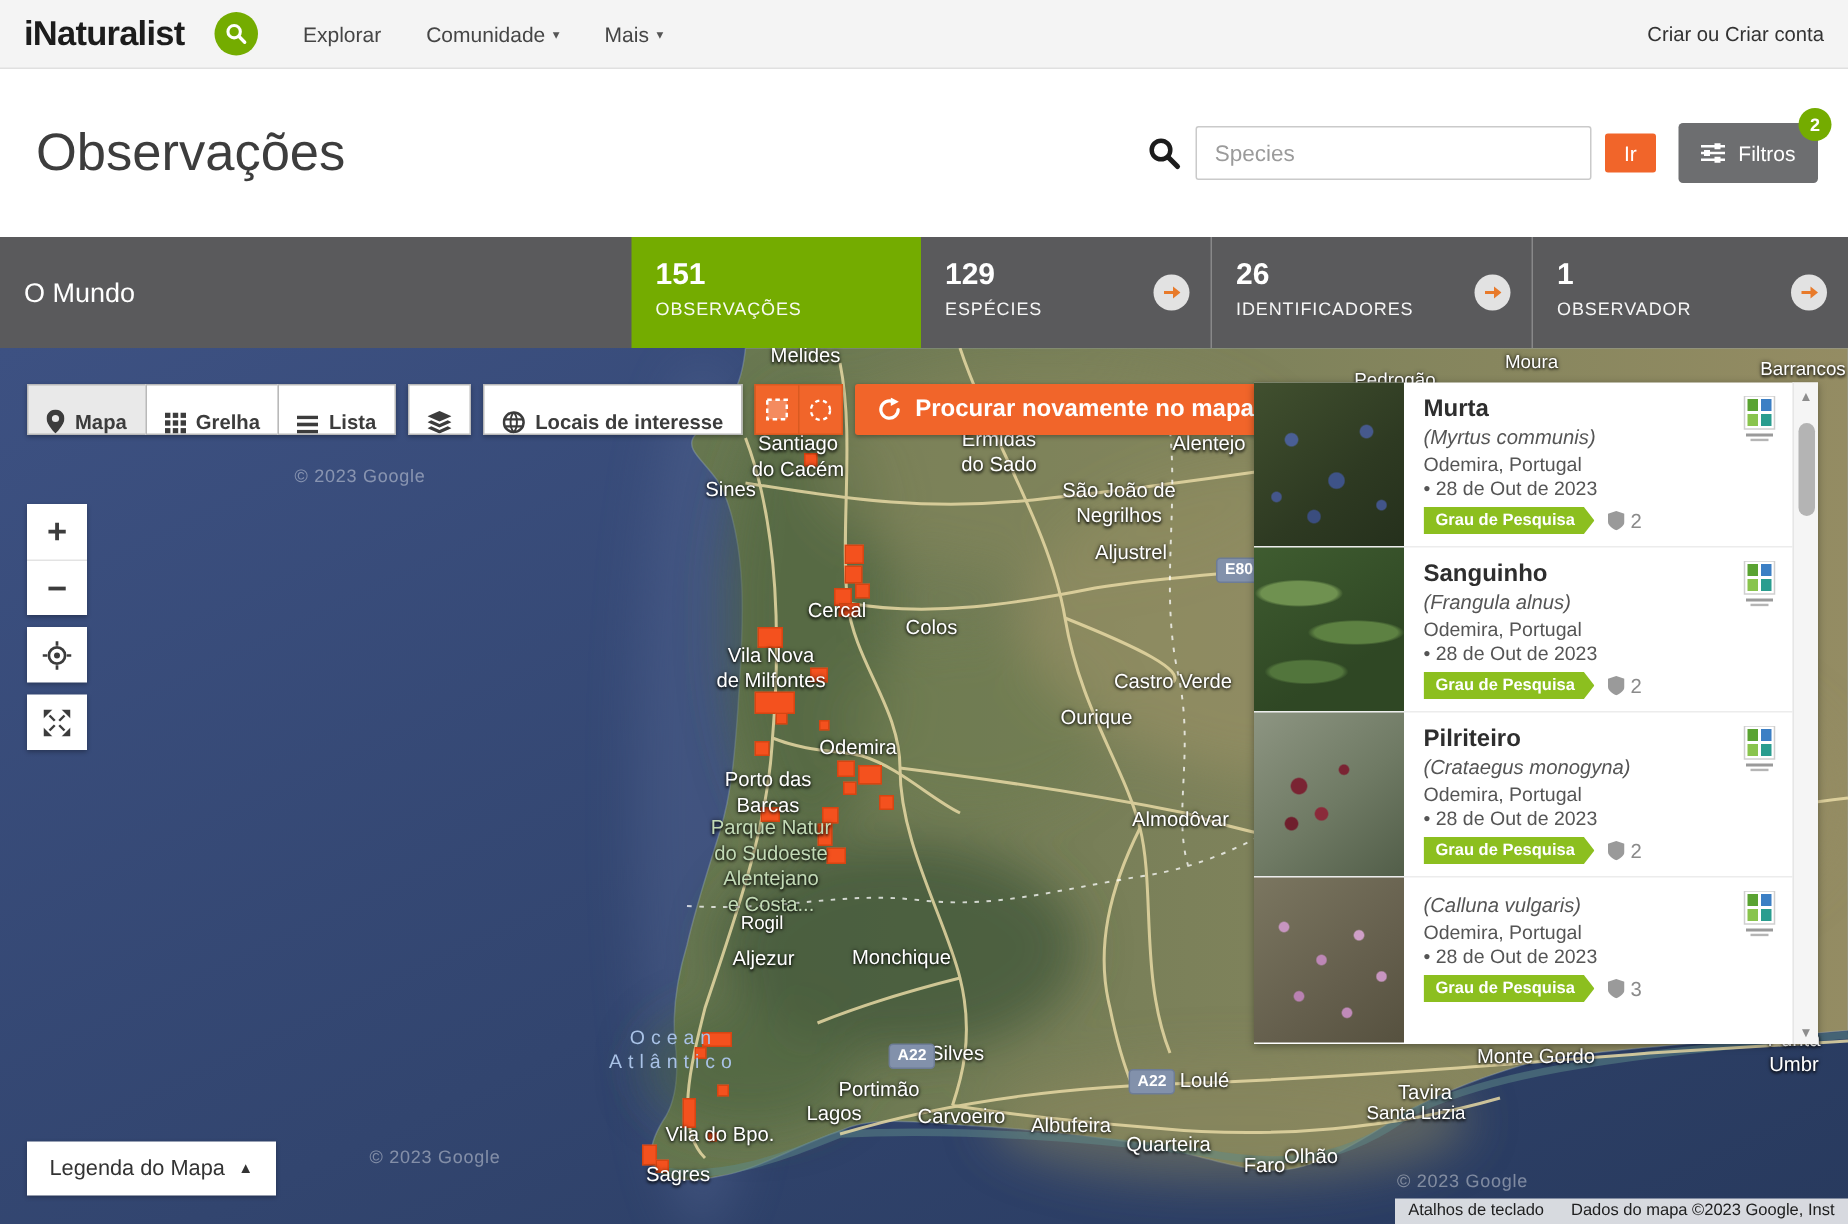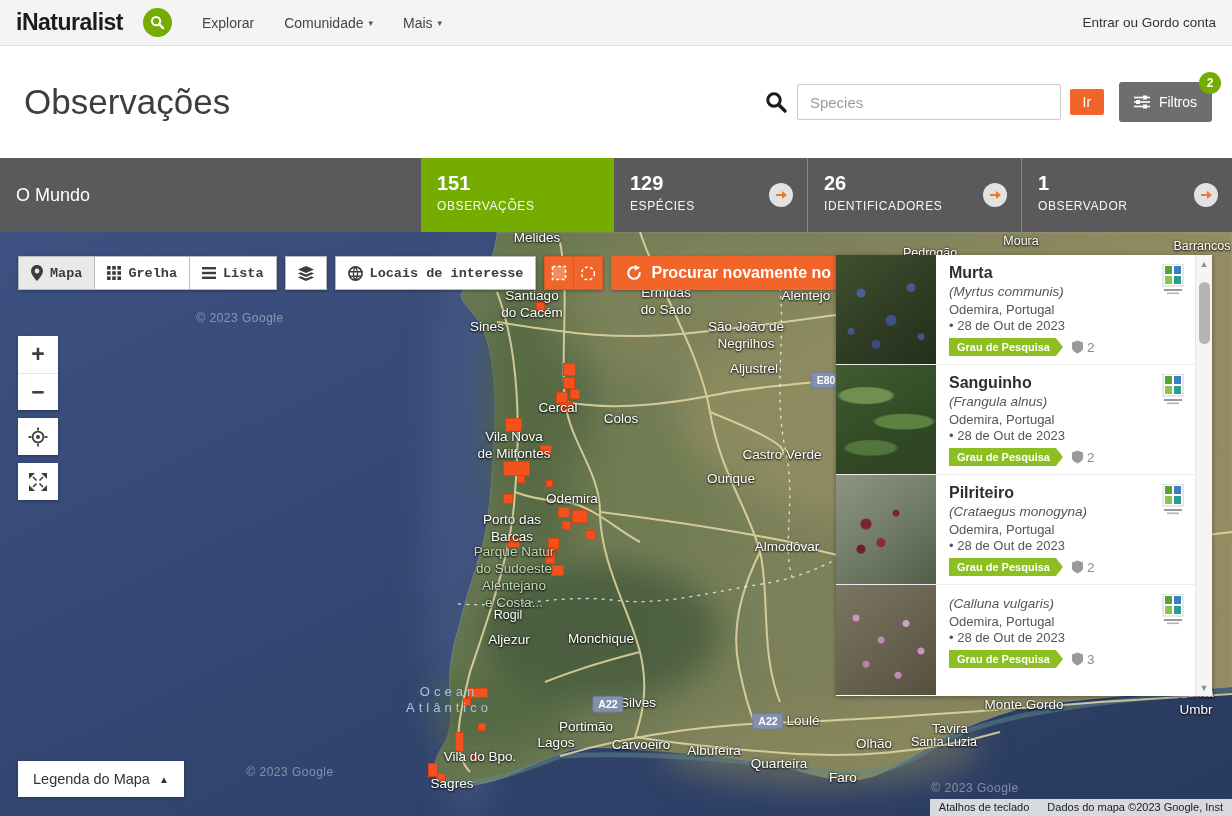--- a/index.html
+++ b/index.html
@@ -65,22 +65,22 @@
   .map-label.small { font-size:12.5px; }
   .map-label.park { color:#c2dab6; }
   .map-label.water { color:#a9c2e6; letter-spacing:4px; font-weight:400; font-size:13px; text-shadow:none; }
   .map-label.watermark { color:rgba(255,255,255,.4); font-size:12px; font-weight:400; text-shadow:none; letter-spacing:.5px; }
   .shield { position:absolute; transform:translate(-50%,-50%); background:#8291ab; border:1px solid #6d7c96;
     border-radius:3px; color:#fff; font-size:10.5px; font-weight:bold; padding:1px 5px; line-height:1.2; }
   .marker { position:absolute; background:#f4511e; box-shadow:inset 0 0 0 1px rgba(190,60,10,.55); pointer-events:auto; cursor:pointer; }
 
   .map-toolbar { position:absolute; top:24px; left:18px; display:flex; align-items:flex-start; z-index:20; }
   .btn-group { display:flex; box-shadow:0 1px 3px rgba(0,0,0,.3); }
-  .mbtn { height:34px; background:#fff; border:1px solid #b9b9b9; display:flex; align-items:center; gap:7px;
-    padding:0 12px; font-size:13.5px; font-weight:bold; color:#3c3c3c; cursor:pointer; font-family:Liberation Mono, monospace; }
+  .mbtn { height:34px; background:#fff; border:1px solid #b9b9b9; display:flex; align-items:flex-end; gap:7px;
+    padding:0 12px; font-size:13.5px; font-weight:bold; color:#3c3c3c; cursor:pointer; font-family:Liberation Sans, sans-serif; }
   .btn-group .mbtn + .mbtn { margin-left:-1px; }
   .mbtn.active { background:#e9e9e9; }
   .solo { margin-left:8px; }
   .obtn { height:34px; width:30px; background:#f1652a; border:1px solid #d95a20; display:flex;
     align-items:center; justify-content:center; cursor:pointer; }
   .obtn + .obtn { margin-left:-1px; }
   .redo-btn { height:34px; margin-left:8px; background:#f1652a; border:none; border-radius:2px; color:#fff;
     font-size:16px; font-weight:bold; display:flex; align-items:center; gap:9px; padding:0 15px;
     cursor:pointer; font-family:inherit; box-shadow:0 1px 3px rgba(0,0,0,.3); }
 
@@ -170,21 +170,21 @@
         <span>Explorar</span>
       </div>
     <div class="nav-link">
         <span>Comunidade</span>
         <span class="nav-caret">▾</span>
       </div>
     <div class="nav-link">
         <span>Mais</span>
         <span class="nav-caret">▾</span>
       </div>
-    <div class="auth">Entrar ou Gordo conta</div>
+    <div class="auth">Criar ou Criar conta</div>
   </div>
 
   <div class="header">
     <div class="page-title">Observações</div>
     <div class="search-row">
       <svg width="24" height="24" viewBox="0 0 24 24">
           <circle cx="10" cy="10" r="6.2" fill="none" stroke="#1c1c1c" stroke-width="3"></circle>
           <line x1="15" y1="15" x2="21" y2="21" stroke="#1c1c1c" stroke-width="3.4" stroke-linecap="round"></line>
         </svg>
       <input class="hdr-input inp-species" placeholder="Species" style="">
@@ -370,21 +370,21 @@
         <span class="map-label water" style="left: 449px; top: 468px;">Ocean
 Atlântico</span>
         <span class="map-label town" style="left: 638px; top: 471px;">Silves</span>
         <span class="map-label town" style="left: 586px; top: 495px;">Portimão</span>
         <span class="map-label town" style="left: 556px; top: 511px;">Lagos</span>
         <span class="map-label town" style="left: 641px; top: 513px;">Carvoeiro</span>
         <span class="map-label town" style="left: 714px; top: 519px;">Albufeira</span>
         <span class="map-label town" style="left: 779px; top: 532px;">Quarteira</span>
         <span class="map-label town" style="left: 803px; top: 489px;">Loulé</span>
         <span class="map-label town" style="left: 843px; top: 546px;">Faro</span>
-        <span class="map-label town" style="left: 874px; top: 512px; text-align: center;">Olhão</span>
+        <span class="map-label town" style="left: 874px; top: 540px; text-align: center;">Olhão</span>
         <span class="map-label town" style="left: 950px; top: 497px;">Tavira</span>
         <span class="map-label town small" style="left: 944px; top: 511px;">Santa Luzia</span>
         <span class="map-label town" style="left: 1024px; top: 473px;">Monte Gordo</span>
         <span class="map-label town" style="left: 1196px; top: 470px;">Punta Umbr</span>
         <span class="map-label town" style="left: 480px; top: 525px;">Vila do Bpo.</span>
         <span class="map-label town" style="left: 452px; top: 552px;">Sagres</span>
         <span class="map-label watermark" style="left: 240px; top: 86px;">© 2023 Google</span>
         <span class="map-label watermark" style="left: 290px; top: 540px;">© 2023 Google</span>
         <span class="map-label watermark" style="left: 975px; top: 556px;">© 2023 Google</span>
         <span class="shield" style="left: 608px; top: 472px;">A22</span>

